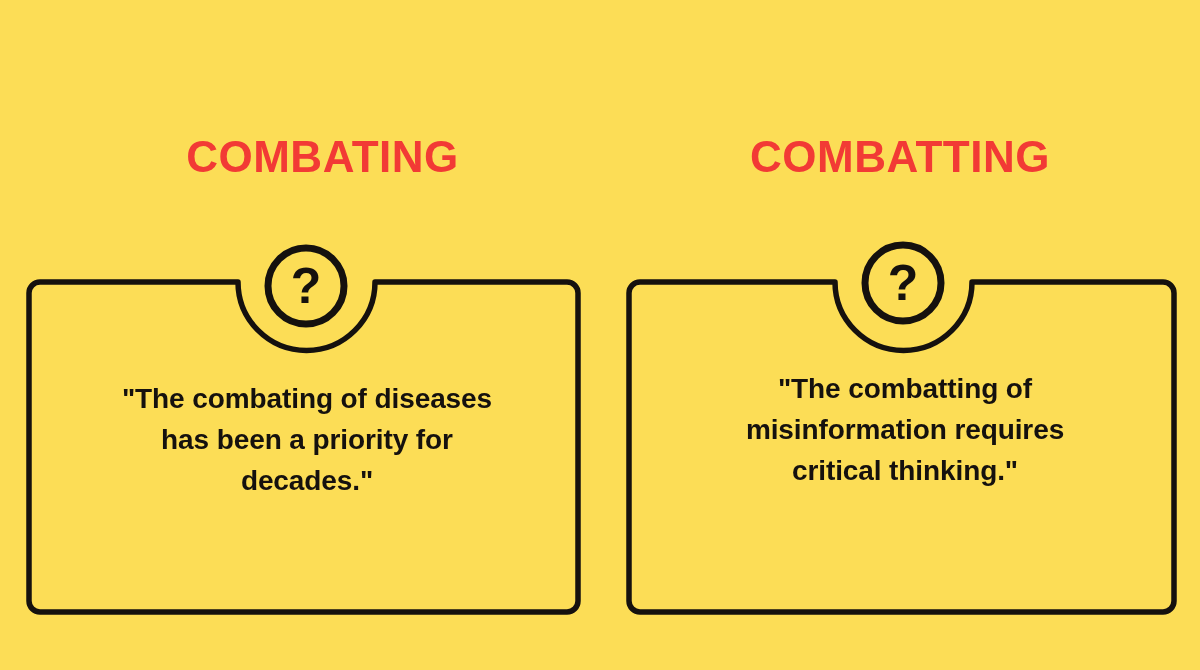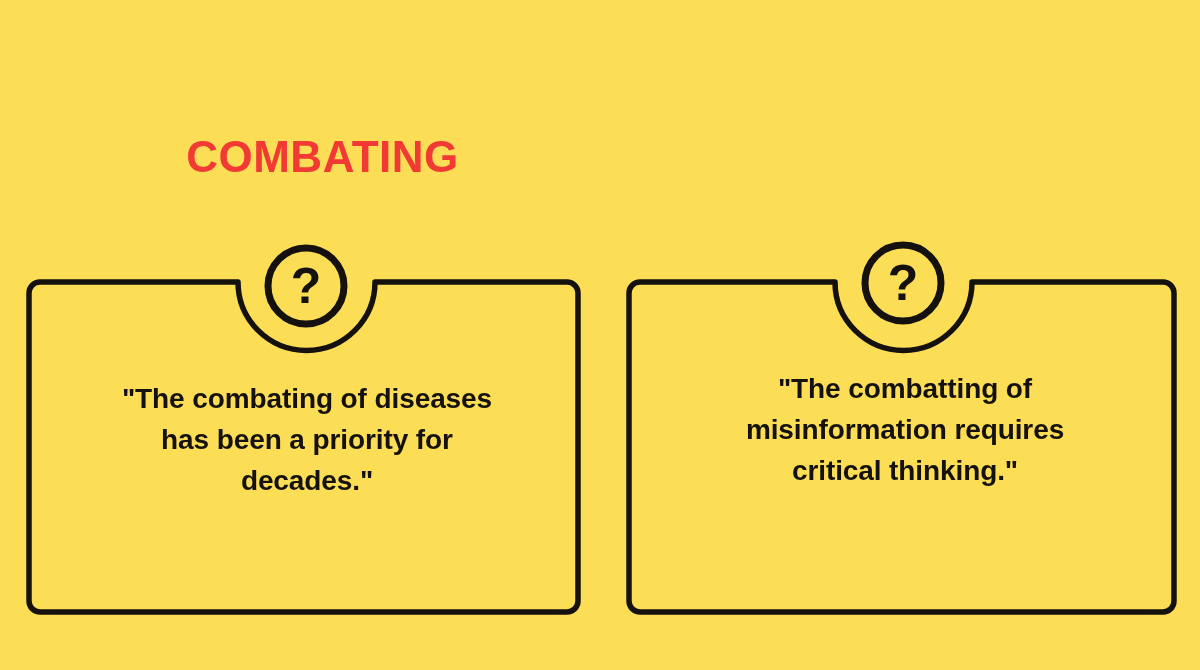--- a/index.html
+++ b/index.html
@@ -72,20 +72,21 @@
   #quote-left  { top: 150px; padding: 0 42px; box-sizing: border-box; }
   #quote-right { top: 144px; padding: 0 62px; box-sizing: border-box; }
 </style>
 </head>
 <body>
 
 <div id="stage">
 
   <div class="heading" id="heading-left">COMBATING</div>
 
+  <div class="heading" id="heading-right">COMBATTING</div>
 
   <div class="card" id="card-left">
     <svg class="card-svg" viewBox="0 0 566 392" xmlns="http://www.w3.org/2000/svg">
 
       <path d="M 214 54
                L 16 54
                A 11 11 0 0 0 5 65
                L 5 373
                A 11 11 0 0 0 16 384
                L 543 384

